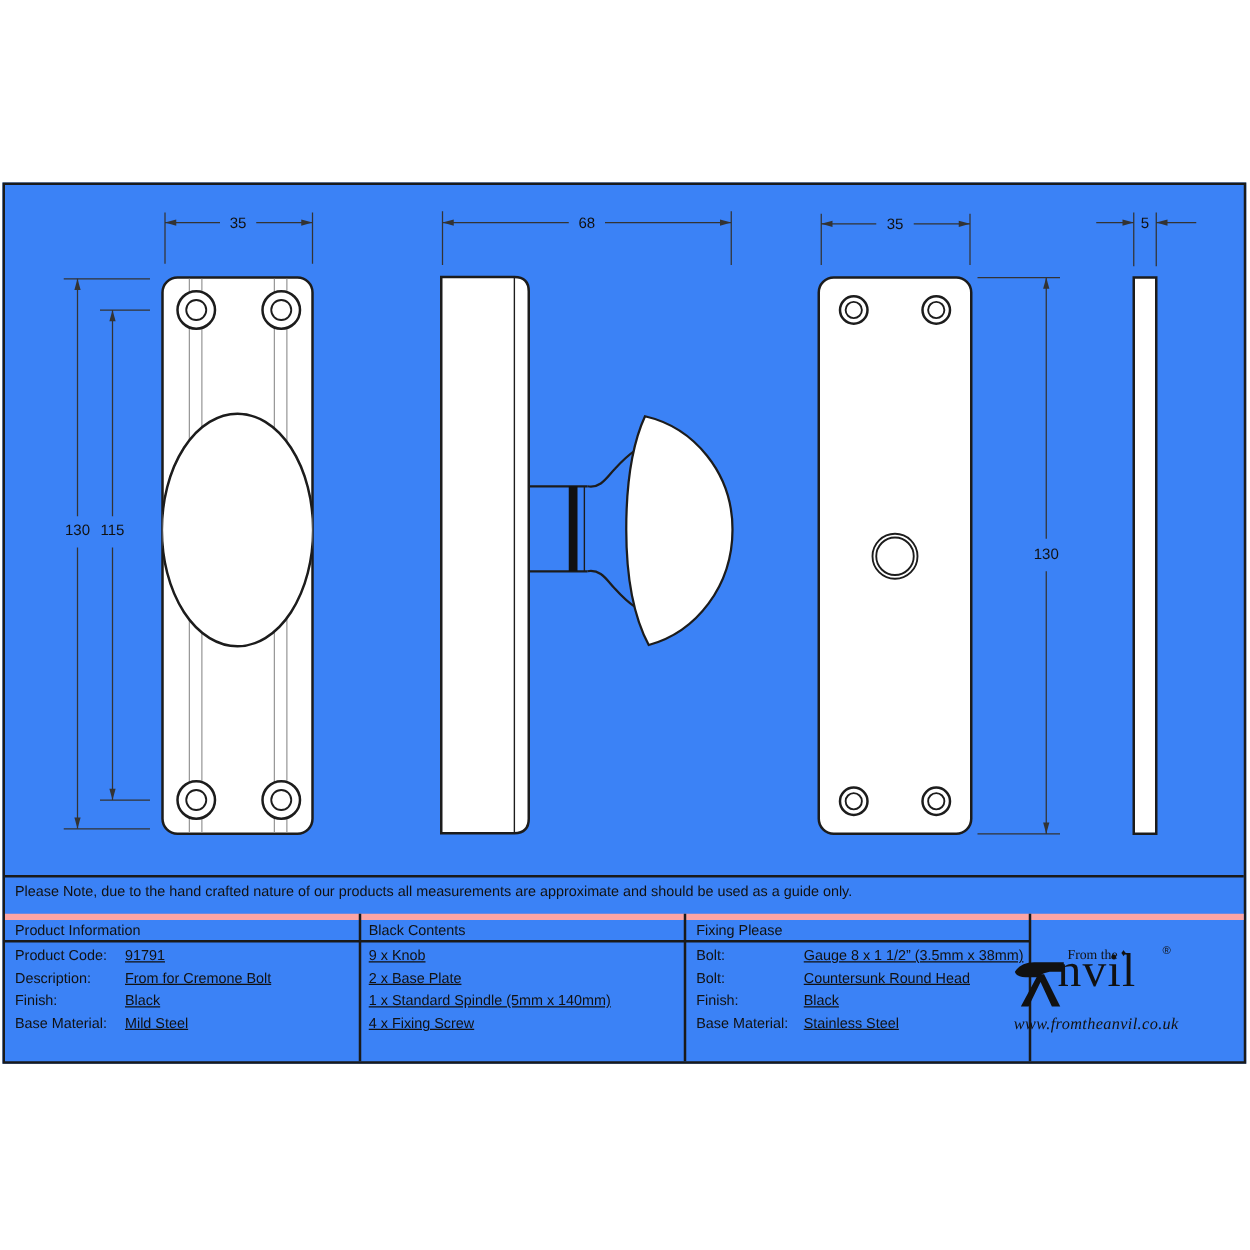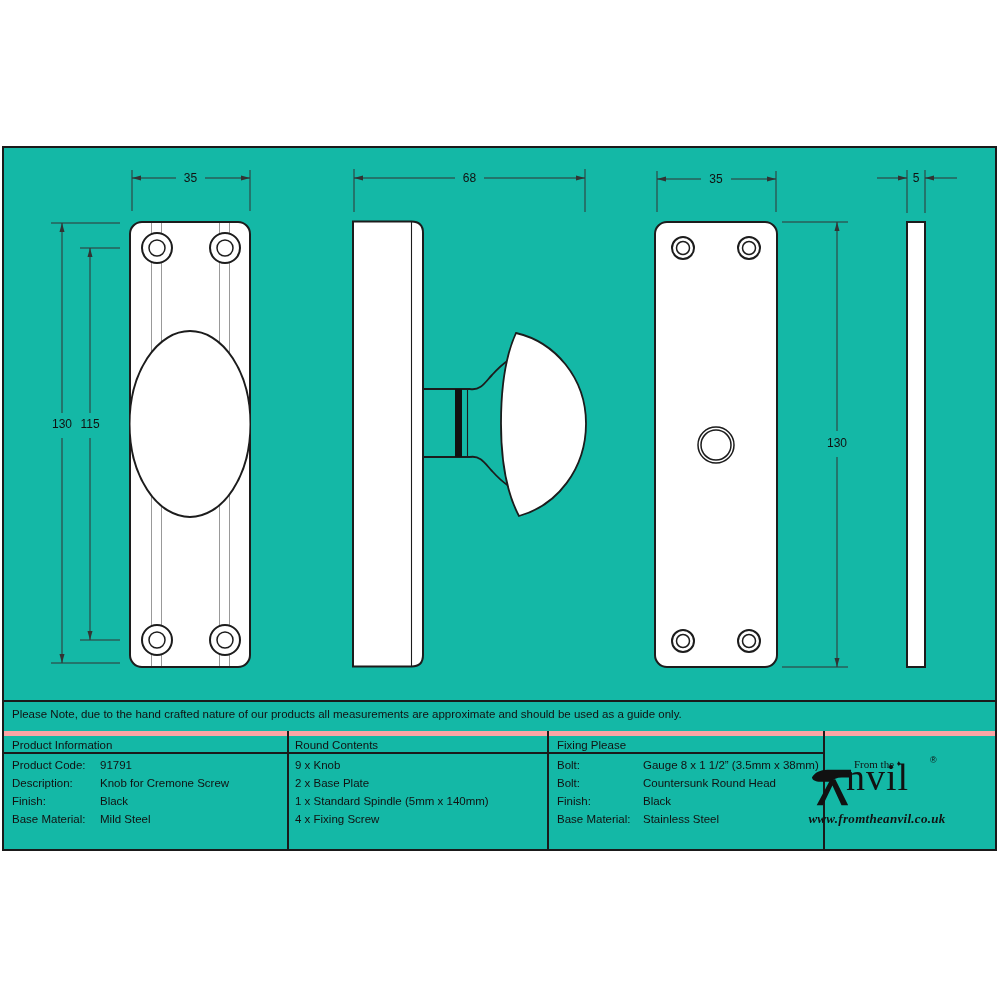--- a/index.html
+++ b/index.html
@@ -1,46 +1,46 @@
 <!DOCTYPE html>
 <html><head>
 <meta charset="utf-8">
 <style>
   html,body { margin:0; padding:0; background:#fff; }
   #page { position:relative; width:1000px; height:1000px; background:#fff; overflow:hidden;
           font-family:"Liberation Sans", sans-serif; color:#111; }
   
   .frame { position:absolute; left:2px; top:146px; width:991px; height:701px;
-           border:2px solid #1a1a1a; background:#14b8a6; }
+           border:2px solid #1a1a1a; background:#3b82f6; }
   .note-row { position:absolute; left:0; top:552px; width:100%; height:29px;
               border-top:2px solid #1a1a1a; }
   .note-row span { position:absolute; left:8px; top:6px; font-size:11.5px; }
   .thead { position:absolute; left:0; top:583px; width:100%; height:19px;
            border-top:5px solid #fca5a5; }
   .thead span { position:absolute; top:3px; font-size:11.5px; }
   .thead-underline { position:absolute; left:0; top:604px; width:820px; height:0;
                      border-top:2px solid #1a1a1a; }
   .vdiv { position:absolute; top:583px; height:118px; width:0; border-left:2px solid #1a1a1a; }
-  .cell { position:absolute; font-size:11.5px; line-height:18px; }
+  .cell { position:absolute; font-size:11.5px; line-height:18px;text-decoration:underline; }
   .lbl { display:inline-block; }
   .pi .lbl { width:88px; }
   .fs .lbl { width:86px; }
   
   .logo-cell { position:absolute; left:790px; top:606px; width:166px; height:95px; }
   .logo { position:relative; width:150px; margin:8px auto 0 auto; }
   .logo-main { position:relative; height:48px; width:134px; margin:0 auto; }
   .anvil-icon { position:absolute; left:0; top:4px; }
   .nvil { position:absolute; left:36px; top:-7px; font-family:"Liberation Serif", serif;
           font-size:38px; letter-spacing:1px; color:#111; }
   .fromthe { position:absolute; left:44px; top:-4px; font-family:"Liberation Serif", serif;
              font-size:11px; white-space:nowrap; color:#111; }
   .diamond { font-size:8px; vertical-align:2px; }
   .reg { position:absolute; left:120px; top:-7px; font-size:9px; }
   .logo-url { margin-top:1px; text-align:center; font-family:"Liberation Serif", serif;
-              font-style:italic; font-size:13px; letter-spacing:0.3px; color:#111;font-weight:bold; }
+              font-style:italic; font-size:13px; letter-spacing:0.3px; color:#111; }
   
   #draw { position:absolute; left:0; top:0; pointer-events:none; }
   .shape2  { fill:#fff; stroke:#1c1c1c; stroke-width:2; }
   .shape18 { fill:#fff; stroke:#1c1c1c; stroke-width:1.8; }
   .shape15 { fill:#fff; stroke:#1c1c1c; stroke-width:1.5; }
   .stroke18{ fill:none; stroke:#1c1c1c; stroke-width:1.8; }
   .thin    { fill:none; stroke:#1c1c1c; stroke-width:1.1; }
   .groove  { fill:none; stroke:#999; stroke-width:1; }
   .dim     { fill:none; stroke:#333; stroke-width:1; }
   .arrow   { fill:#333; stroke:none; }
@@ -53,31 +53,31 @@
 <div id="page">
 
   <div class="frame">
 
     <div class="note-row">
       <span>Please Note, due to the hand crafted nature of our products all measurements are approximate and should be used as a guide only.</span>
     </div>
 
     <div class="thead">
       <span style="left:8px">Product Information</span>
-      <span style="left:291px">Round Contents</span>
+      <span style="left:291px">Black Contents</span>
       <span style="left:553px">Fixing Please</span>
     </div>
     <div class="thead-underline"></div>
     <div class="vdiv" style="left:283px"></div>
     <div class="vdiv" style="left:543px"></div>
     <div class="vdiv" style="left:819px"></div>
 
     <div class="cell pi" style="left:8px; top:608px; width:270px">
       <div><span class="lbl">Product Code:</span><span>91791</span></div>
-      <div><span class="lbl">Description:</span><span>Knob for Cremone Screw</span></div>
+      <div><span class="lbl">Description:</span><span>From for Cremone Bolt</span></div>
       <div><span class="lbl">Finish:</span><span>Black</span></div>
       <div><span class="lbl">Base Material:</span><span>Mild Steel</span></div>
     </div>
 
     <div class="cell" style="left:291px; top:608px; width:248px">
       <div>9 x Knob</div>
       <div>2 x Base Plate</div>
       <div>1 x Standard Spindle (5mm x 140mm)</div>
       <div>4 x Fixing Screw</div>
     </div>

